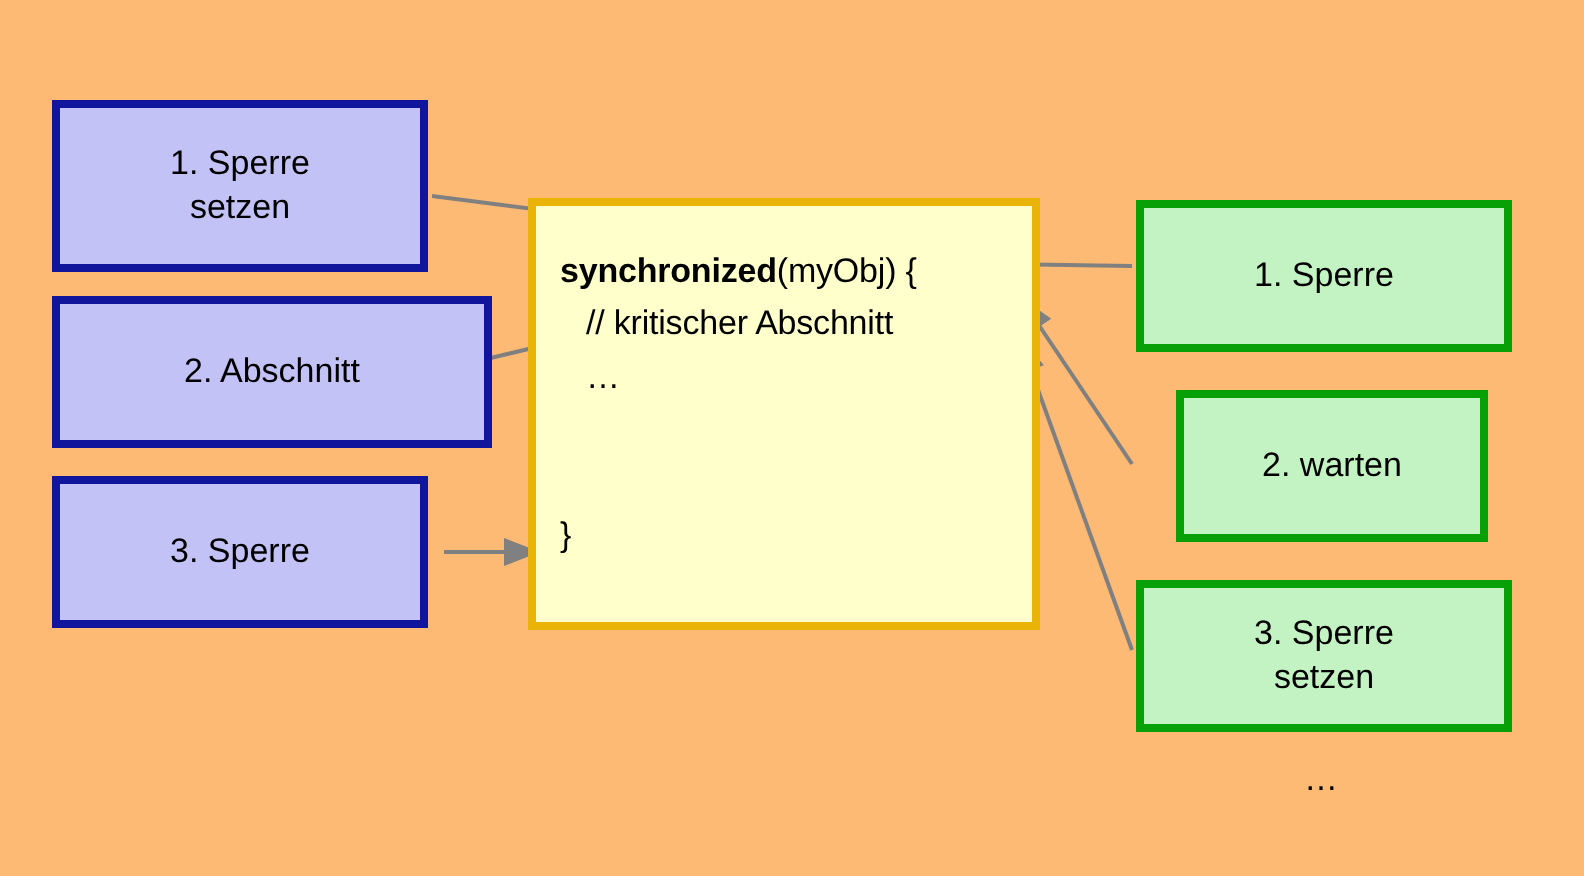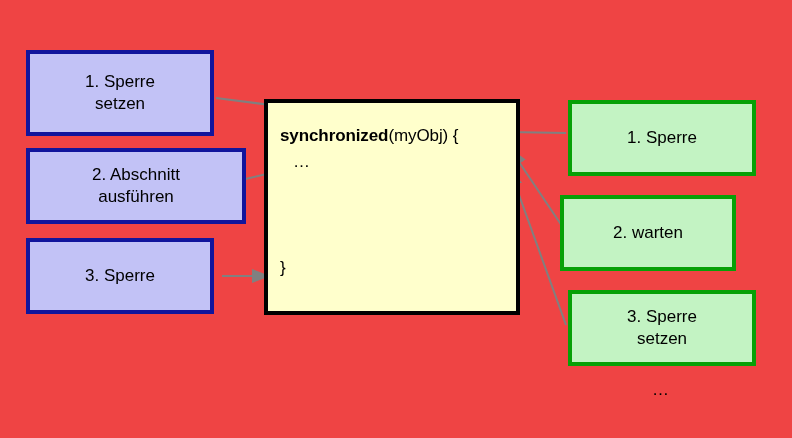--- a/index.html
+++ b/index.html
@@ -11,21 +11,21 @@
     width: 792px;
     height: 438px;
     font-family: "Liberation Sans", sans-serif;
     overflow: hidden;
     position: relative;
   }
   #canvas {
     position: relative;
     width: 792px;
     height: 438px;
-    background: #ef4444;
+    background: #fdba74;
   }
   svg.arrows {
     position: absolute;
     left: 0;
     top: 0;
     width: 792px;
     height: 438px;
     pointer-events: none;
   }
   .box {
@@ -45,21 +45,21 @@
     border: 4px solid #11159c;
   }
   .box-green {
     background: #c3f3c3;
     border: 4px solid #07a007;
   }
   .code-block {
     position: absolute;
     box-sizing: border-box;
     background: #ffffcc;
-    border: 4px solid #000000;
+    border: 4px solid #eab308;
     color: #000000;
     font-size: 17px;
     padding: 20px 0 0 12px;
   }
   .code-line {
     line-height: 1.55;
     white-space: pre;
     letter-spacing: -0.1px;
   }
   .code-kw { font-weight: bold; }
@@ -97,38 +97,38 @@
     <line x1="566" y1="325" x2="510" y2="170" stroke="#808080" stroke-width="2" marker-end="url(#head)"></line>
   </svg>
 
   <div class="box box-blue" style="left:26px; top:50px; width:188px; height:86px;">
     <span>1. Sperre</span>
     <span>setzen</span>
   </div>
 
   <div class="box box-blue" style="left:26px; top:148px; width:220px; height:76px;">
     <span>2. Abschnitt</span>
-    <span>ausführen</span>
   </div>
 
   <div class="box box-blue" style="left:26px; top:238px; width:188px; height:76px;">
     <span>3. Sperre</span>
   </div>
 
   <div class="code-block" style="left:264px; top:99px; width:256px; height:216px;">
     <div class="code-line"><span class="code-kw">synchronized</span><span>(myObj) {</span></div>
+    <div class="code-line code-indent">// kritischer Abschnitt</div>
     <div class="code-line code-indent">…</div>
     <div class="code-brace-line">}</div>
   </div>
 
   <div class="box box-green" style="left:568px; top:100px; width:188px; height:76px;">
     <span>1. Sperre</span>
   </div>
 
-  <div class="box box-green" style="left:560px; top:195px; width:176px; height:76px;">
+  <div class="box box-green" style="left:588px; top:195px; width:156px; height:76px;">
     <span>2. warten</span>
   </div>
 
   <div class="box box-green" style="left:568px; top:290px; width:188px; height:76px;">
     <span>3. Sperre</span>
     <span>setzen</span>
   </div>
 
   <div class="ellipsis-free" style="left:652px; top:380px;">…</div>
 

